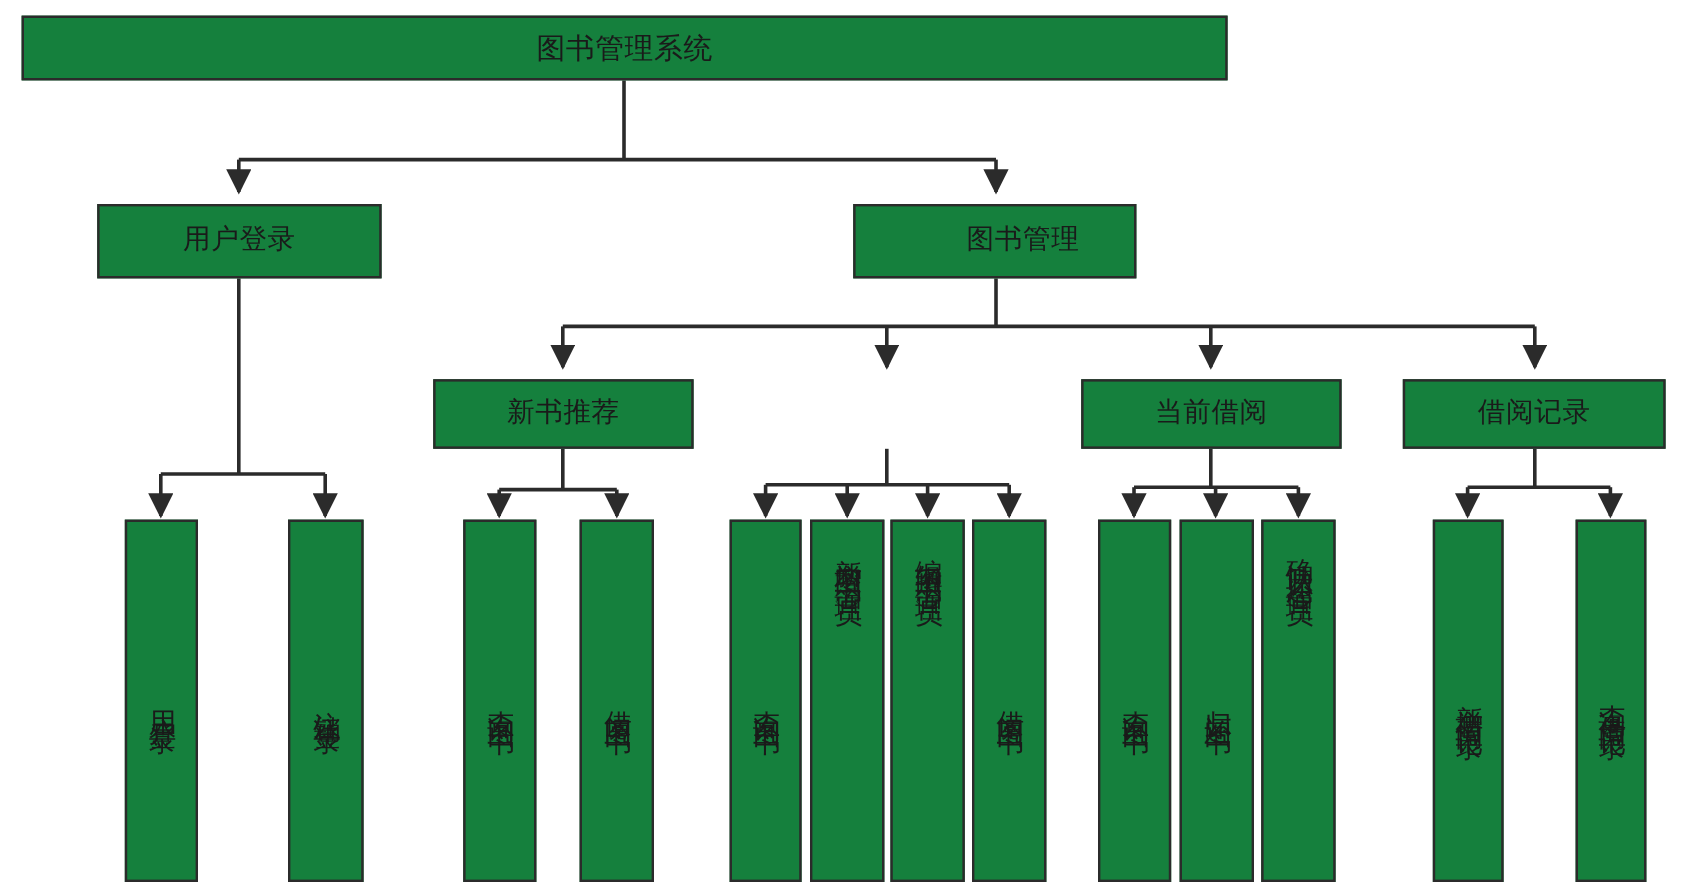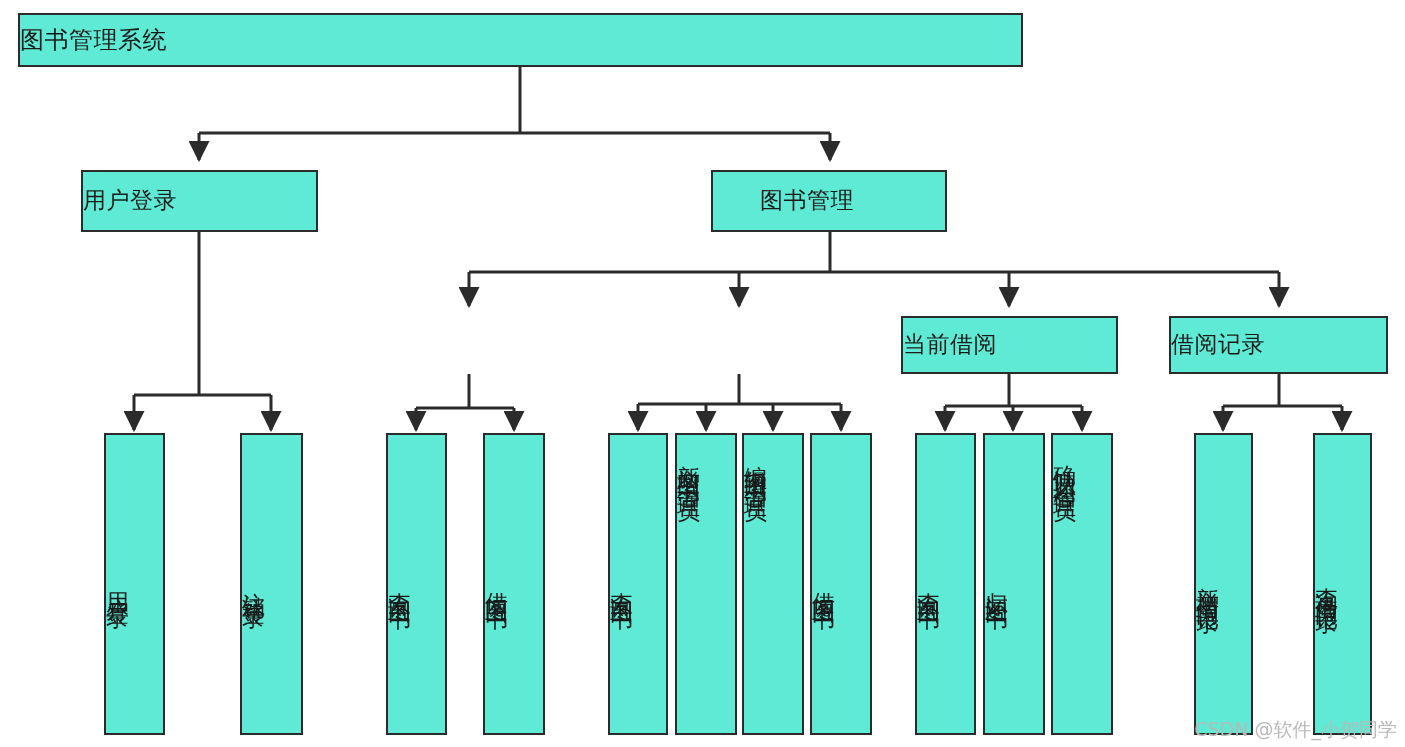--- a/index.html
+++ b/index.html
@@ -22,25 +22,25 @@
     position: absolute;
     left: 0;
     top: 0;
     width: 1405px;
     height: 747px;
     pointer-events: none;
   }
   .node {
     position: absolute;
     box-sizing: border-box;
-    background: #5eead4;
+    background: #15803d;
     border: 2.5px solid #2b2b2b;
     display: flex;
     align-items: center;
-    justify-content: flex-start;
+    justify-content: center;
     z-index: 2;
   }
   .node .label {
     color: #1a1a1a;
     letter-spacing: 0.5px;
     line-height: 1.18;
     text-align: center;
     white-space: pre;
   }
   .node.h .label {
@@ -134,20 +134,23 @@
     <span class="label">图书管理系统</span>
   </div>
 
   <div class="node h" style="left:81px; top:170px; width:237px; height:62px;">
     <span class="label">用户登录</span>
   </div>
   <div class="node h" style="left:711px; top:170px; width:236px; height:62px;padding-left:47px;">
     <span class="label">图书管理</span>
   </div>
 
+  <div class="node h" style="left:361px; top:316px; width:217px; height:58px;">
+    <span class="label">新书推荐</span>
+  </div>
   <div class="node h" style="left:1169px; top:316px; width:219px; height:58px;">
     <span class="label">借阅记录</span>
   </div>
   <div class="node h" style="left:901px; top:316px; width:217px; height:58px;">
     <span class="label">当前借阅</span>
   </div>
 
   <div class="node v mid" style="left:104px; top:433px; width:61px; height:302px;">
     <span class="label">用户登录</span>
   </div>
@@ -185,15 +188,14 @@
     <span class="label">确认归还（管理员）</span>
   </div>
 
   <div class="node v mid" style="left:1194px; top:433px; width:59px; height:302px;">
     <span class="label">新增借阅记录</span>
   </div>
   <div class="node v mid" style="left:1313px; top:433px; width:59px; height:302px;">
     <span class="label">查询借阅记录</span>
   </div>
 
-  <div class="watermark">CSDN @软件_小贺同学</div>
 
 </div>
 
 </body></html>

